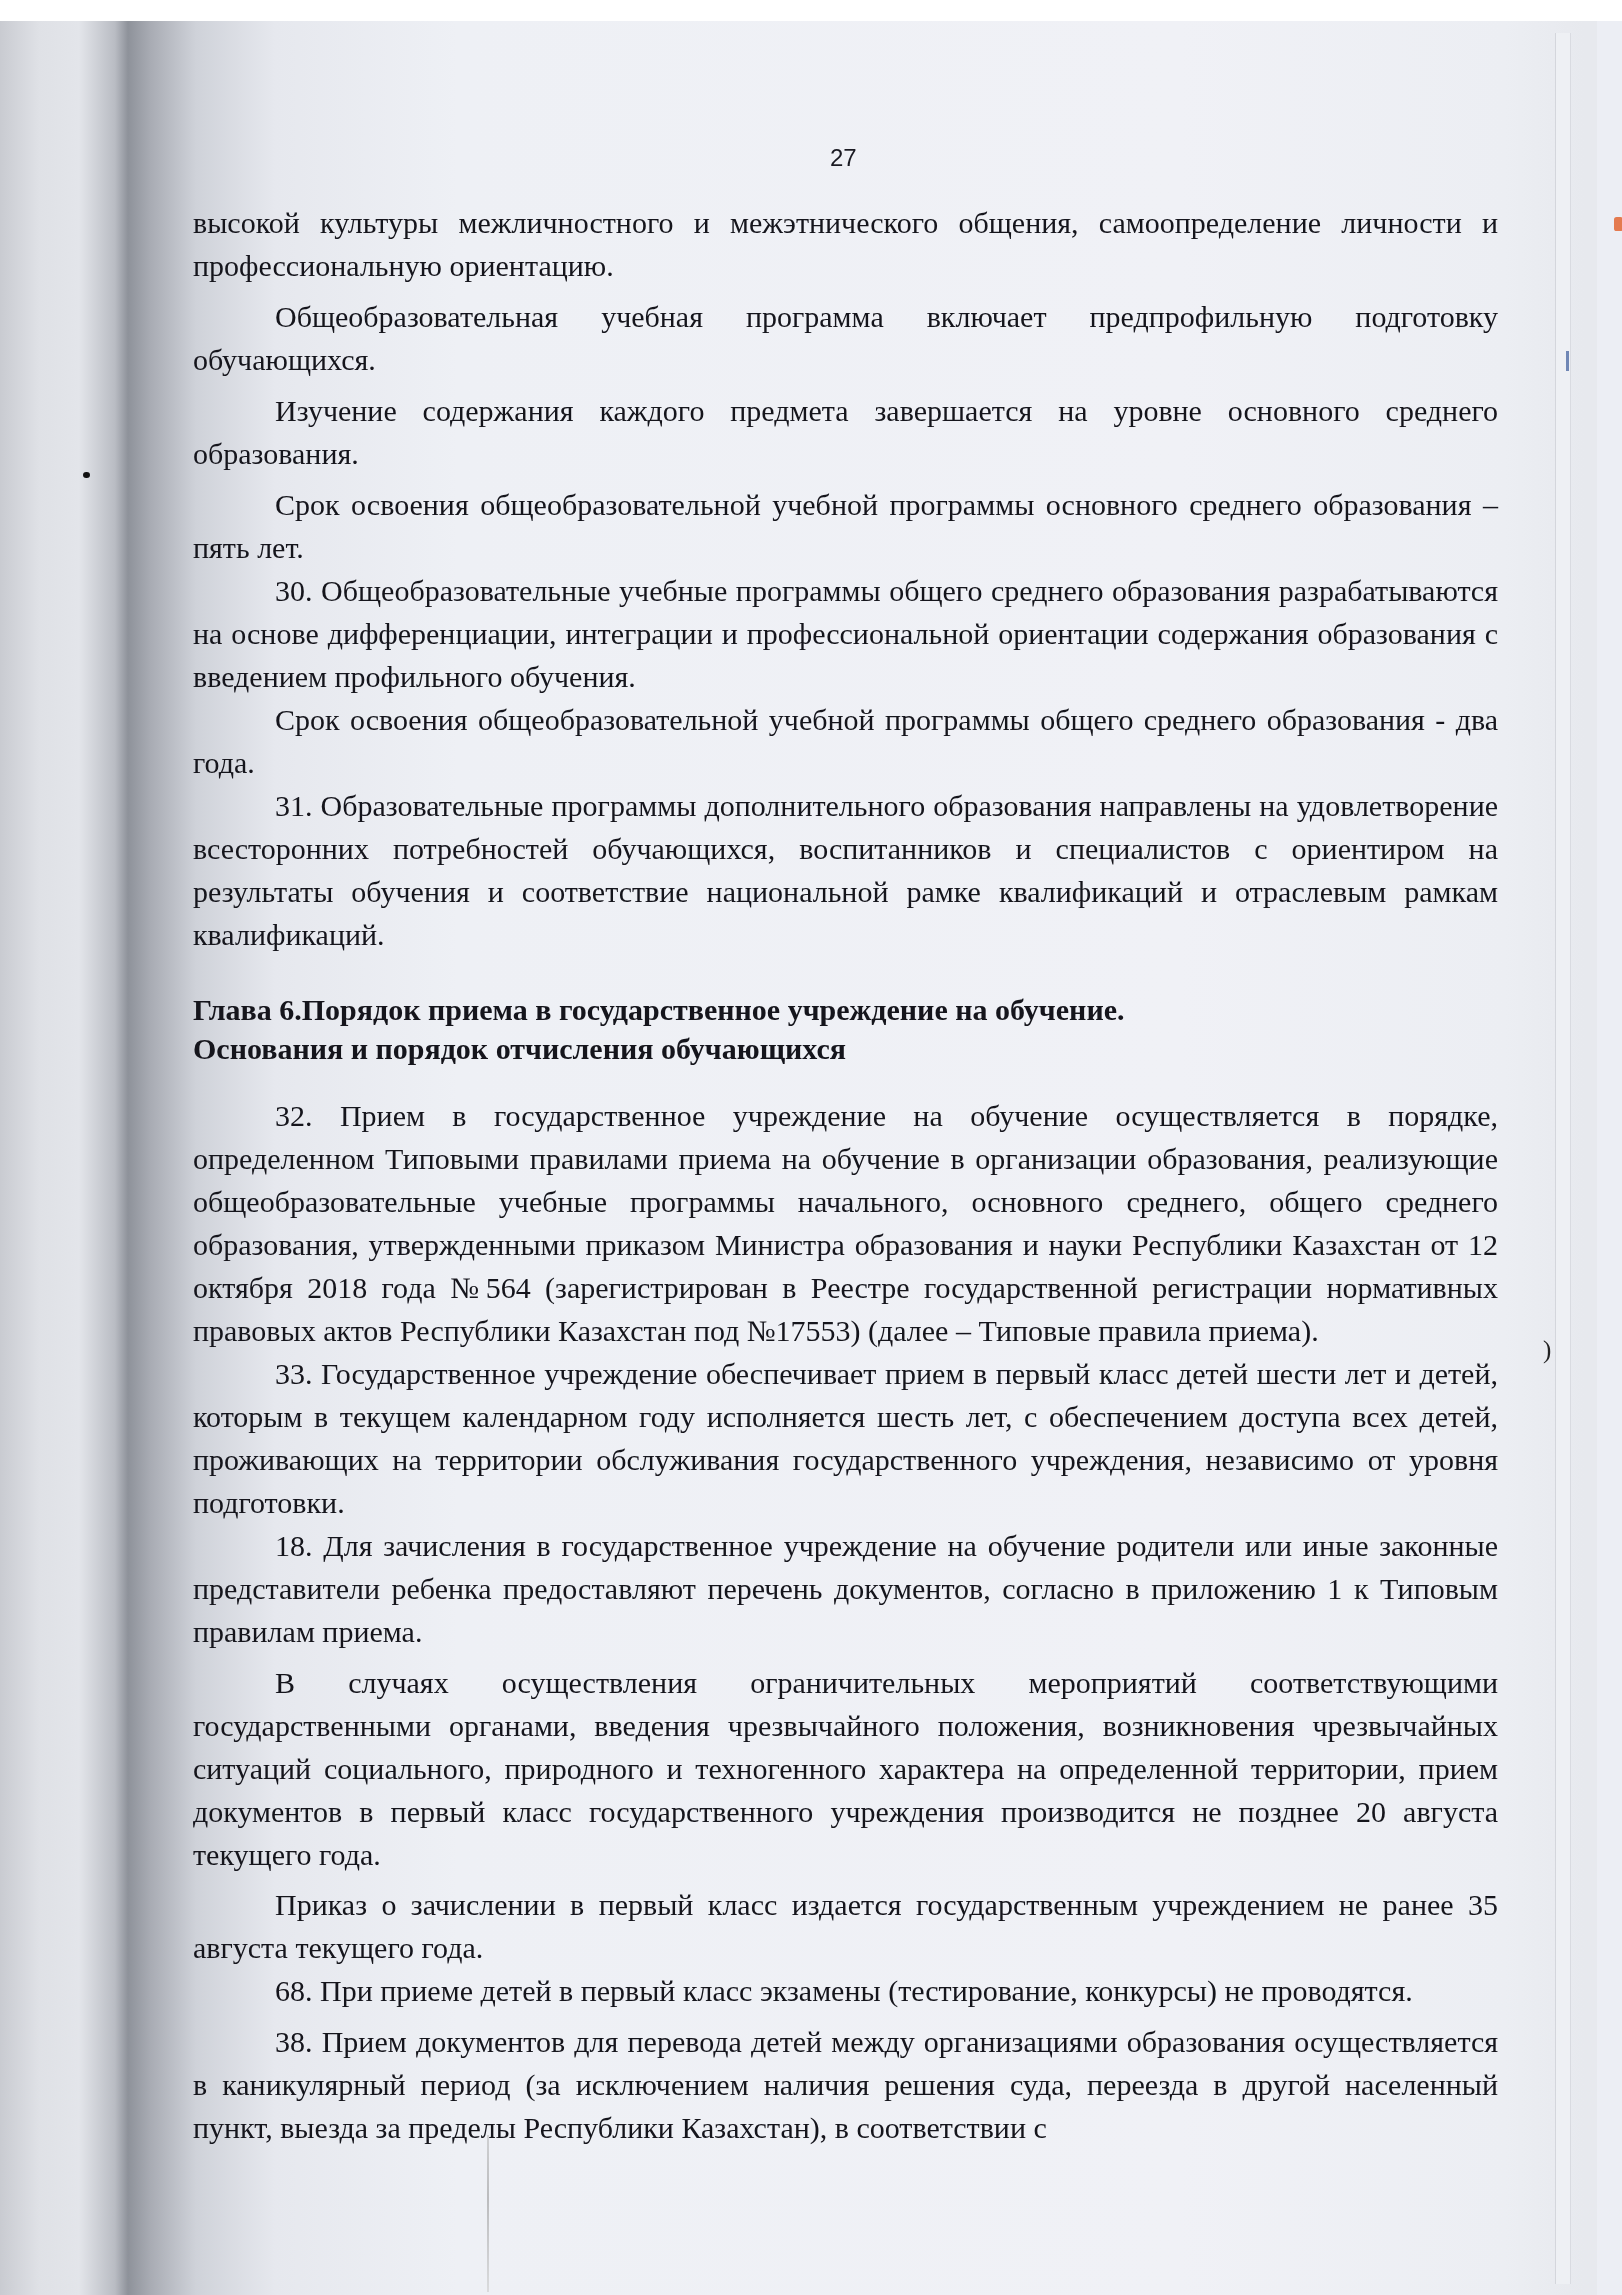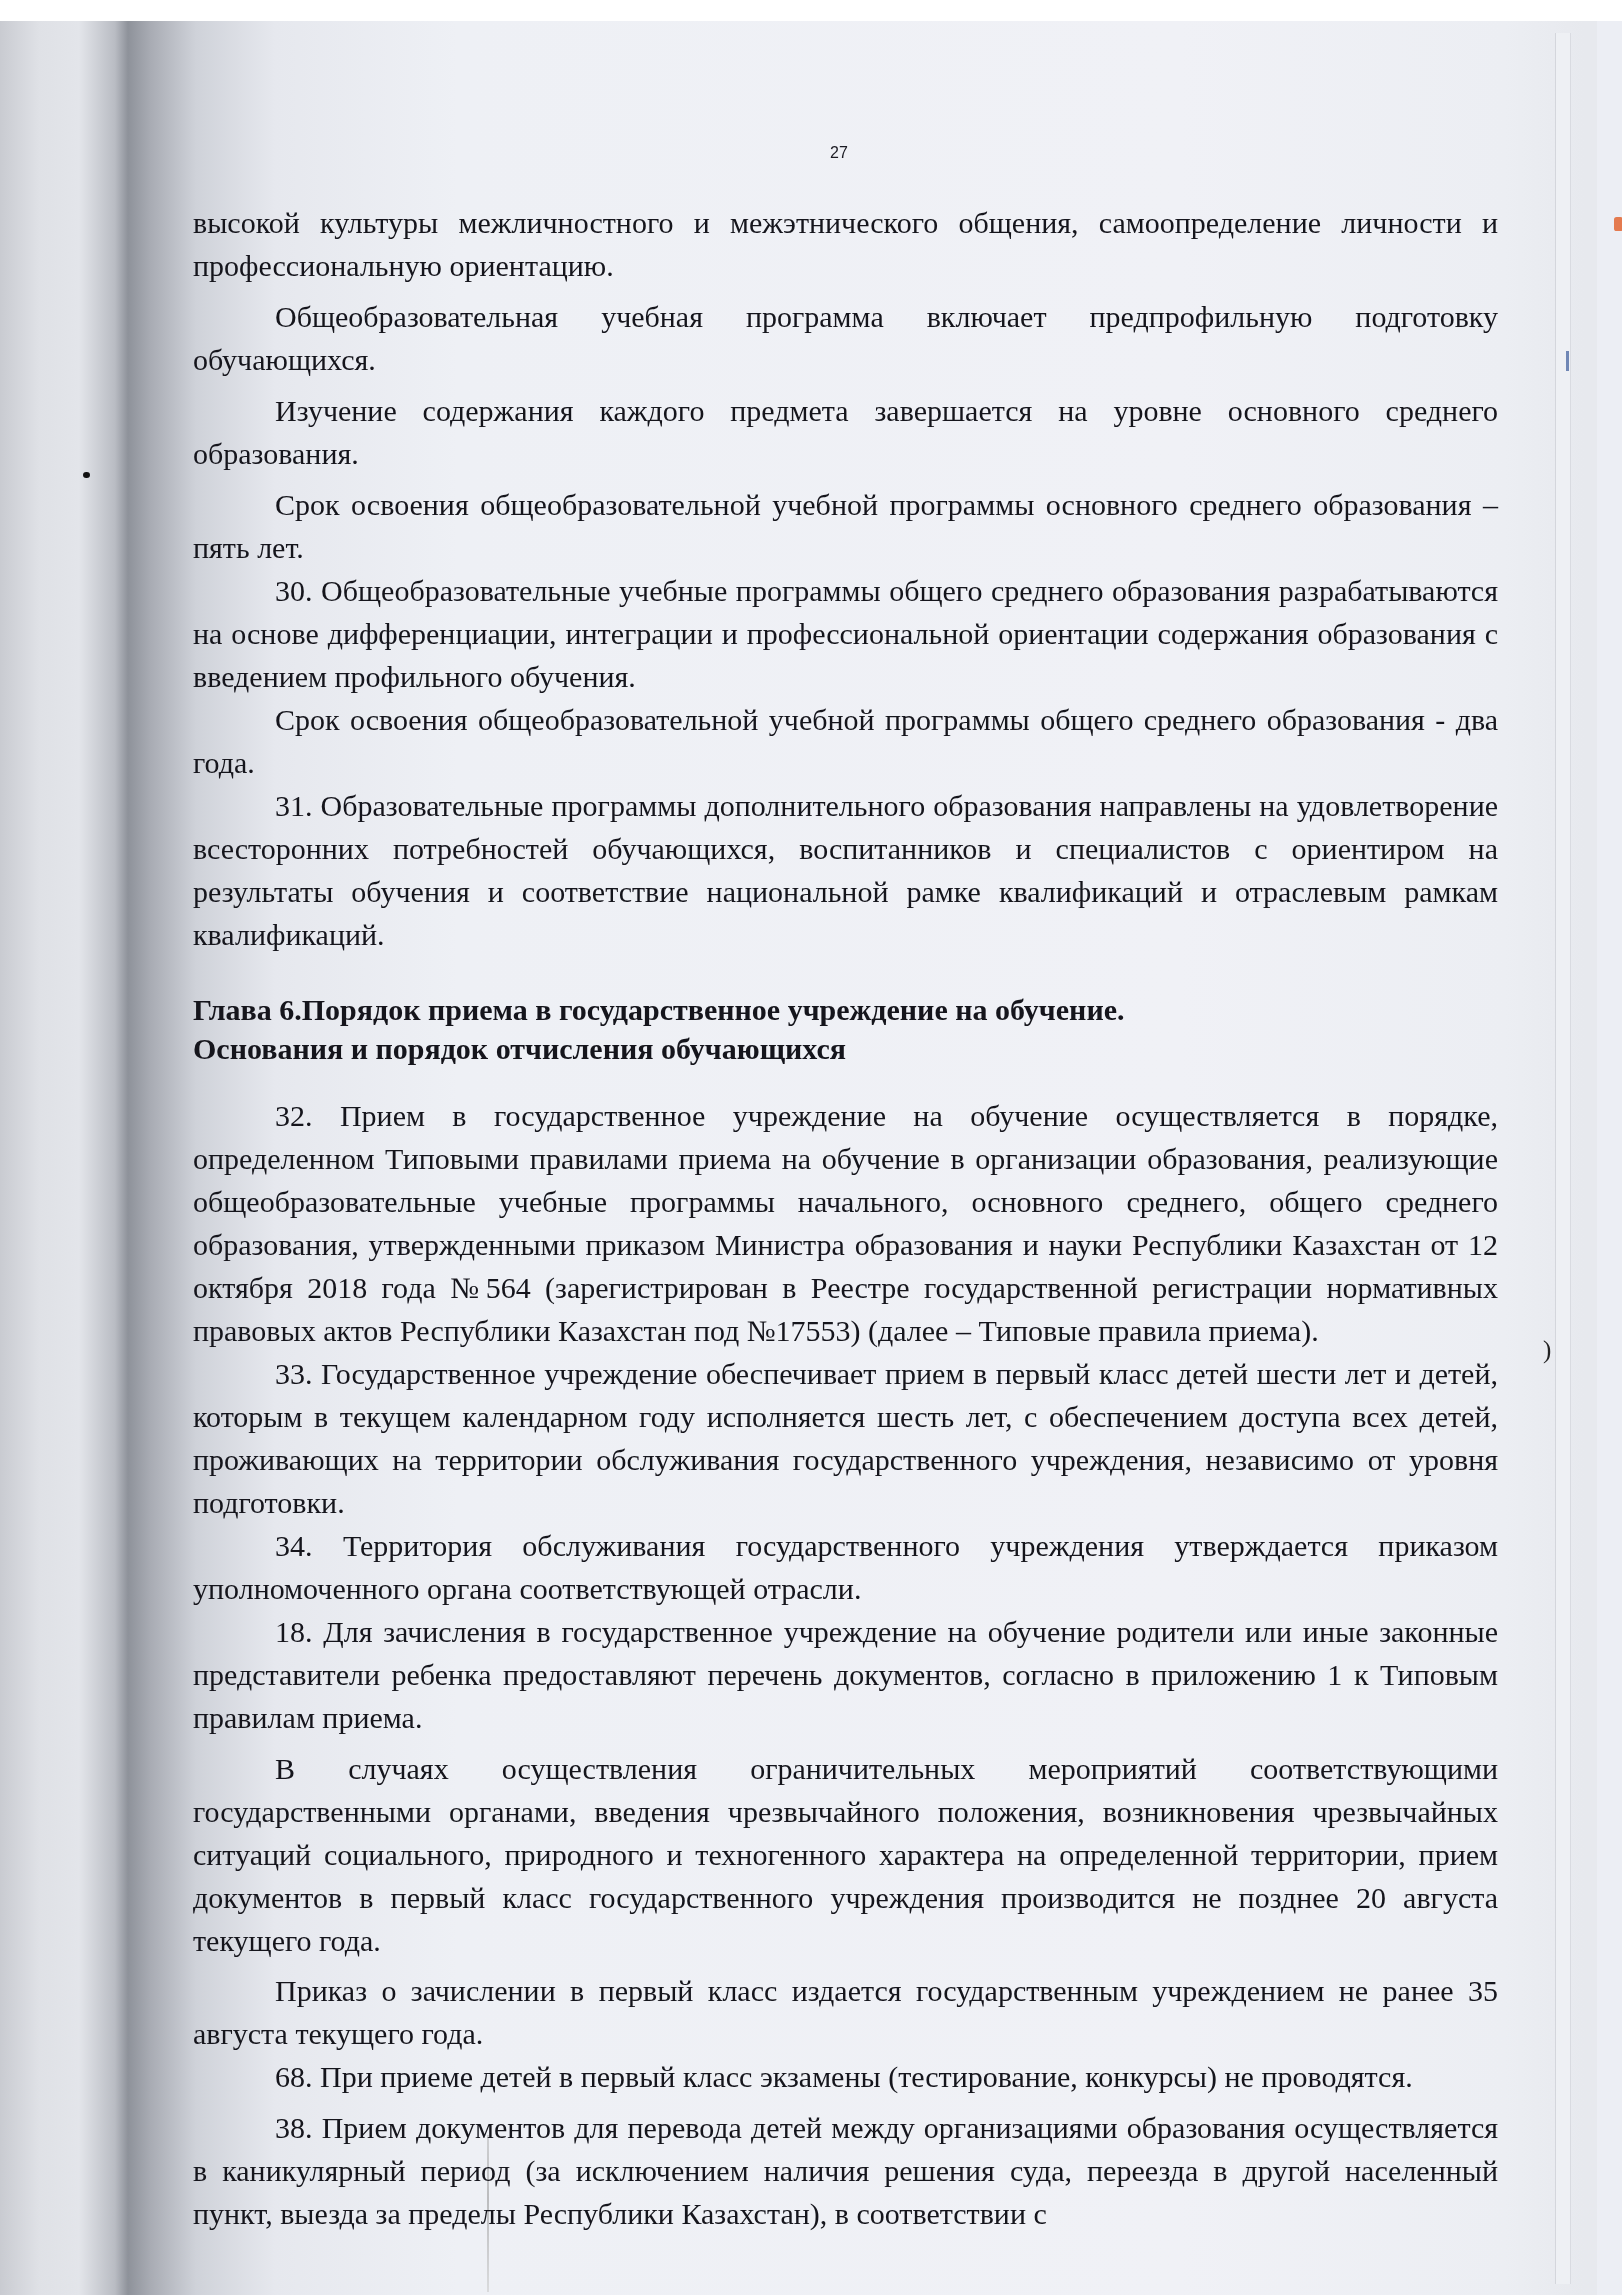--- a/index.html
+++ b/index.html
@@ -18,21 +18,21 @@
       #c9cbd1 0px, #dfe1e6 39px, #e3e5ea 79px, #b9bcc3 115px,
       #8e929a 128px, #a9acb4 151px, #cfd2d9 196px, #e6e8ee 275px,
       #eef0f5 458px, #f0f1f6 1178px, #eceef3 1505px, #e7e9ee 1584px);
   }
   .page-edge {
     position:absolute; top:11.8px; right:26px; width:14.4px; height:2251px;
     border-left:1.3px solid #d4d6dc; border-right:1.3px solid #d9dbe1;
     background:#eef0f4;
   }
   .page-number {
-    position:absolute; left:830px; top:123px; font-size:16px; color:#1a1a22;
+    position:absolute; left:830px; top:123px; font-size:24px; color:#1a1a22;
     font-family:"Liberation Sans", "DejaVu Sans", sans-serif;
   }
   .content {
     position:absolute; left:193px; top:180px; width:1305px;
     color:#15151c; font-size:30px; line-height:43px;
   }
   .content p { margin:0; text-align:justify; text-indent:0; }
   .content p.ind { text-indent:82px; }
   .content p.gap { margin-top:7.9px; }
   .heading {
@@ -79,21 +79,20 @@
       <p class="ind">Срок освоения общеобразовательной учебной программы общего среднего образования - два года.</p>
       <p class="ind">31. Образовательные программы дополнительного образования направлены на удовлетворение всесторонних потребностей обучающихся, воспитанников и специалистов с ориентиром на результаты обучения и соответствие национальной рамке квалификаций и отраслевым рамкам квалификаций.</p>
 
       <p class="heading">
         <span>Глава 6.Порядок приема в государственное учреждение на обучение.</span><br>
         <span>Основания и порядок отчисления обучающихся</span>
       </p>
 
       <p class="ind">32. Прием в государственное учреждение на обучение осуществляется в порядке, определенном Типовыми правилами приема на обучение в организации образования, реализующие общеобразовательные учебные программы начального, основного среднего, общего среднего образования, утвержденными приказом Министра образования и науки Республики Казахстан от 12 октября 2018 года №564 (зарегистрирован в Реестре государственной регистрации нормативных правовых актов Республики Казахстан под №17553) (далее – Типовые правила приема).</p>
       <p class="ind">33. Государственное учреждение обеспечивает прием в первый класс детей шести лет и детей, которым в текущем календарном году исполняется шесть лет, с обеспечением доступа всех детей, проживающих на территории обслуживания государственного учреждения, независимо от уровня подготовки.</p>
-      <p class="ind">34. Территория обслуживания государственного учреждения утверждается приказом уполномоченного органа соответствующей отрасли.</p>
       <p class="ind">18. Для зачисления в государственное учреждение на обучение родители или иные законные представители ребенка предоставляют перечень документов, согласно в приложению 1 к Типовым правилам приема.</p>
       <p class="ind gap">В случаях осуществления ограничительных мероприятий соответствующими государственными органами, введения чрезвычайного положения, возникновения чрезвычайных ситуаций социального, природного и техногенного характера на определенной территории, прием документов в первый класс государственного учреждения производится не позднее 20 августа текущего года.</p>
       <p class="ind gap">Приказ о зачислении в первый класс издается государственным учреждением не ранее 35 августа текущего года.</p>
       <p class="ind">68. При приеме детей в первый класс экзамены (тестирование, конкурсы) не проводятся.</p>
       <p class="ind gap">38. Прием документов для перевода детей между организациями образования осуществляется в каникулярный период (за исключением наличия решения суда, переезда в другой населенный пункт, выезда за пределы Республики Казахстан), в соответствии с</p>
     </div>
   </div>
 </div>
 
 

